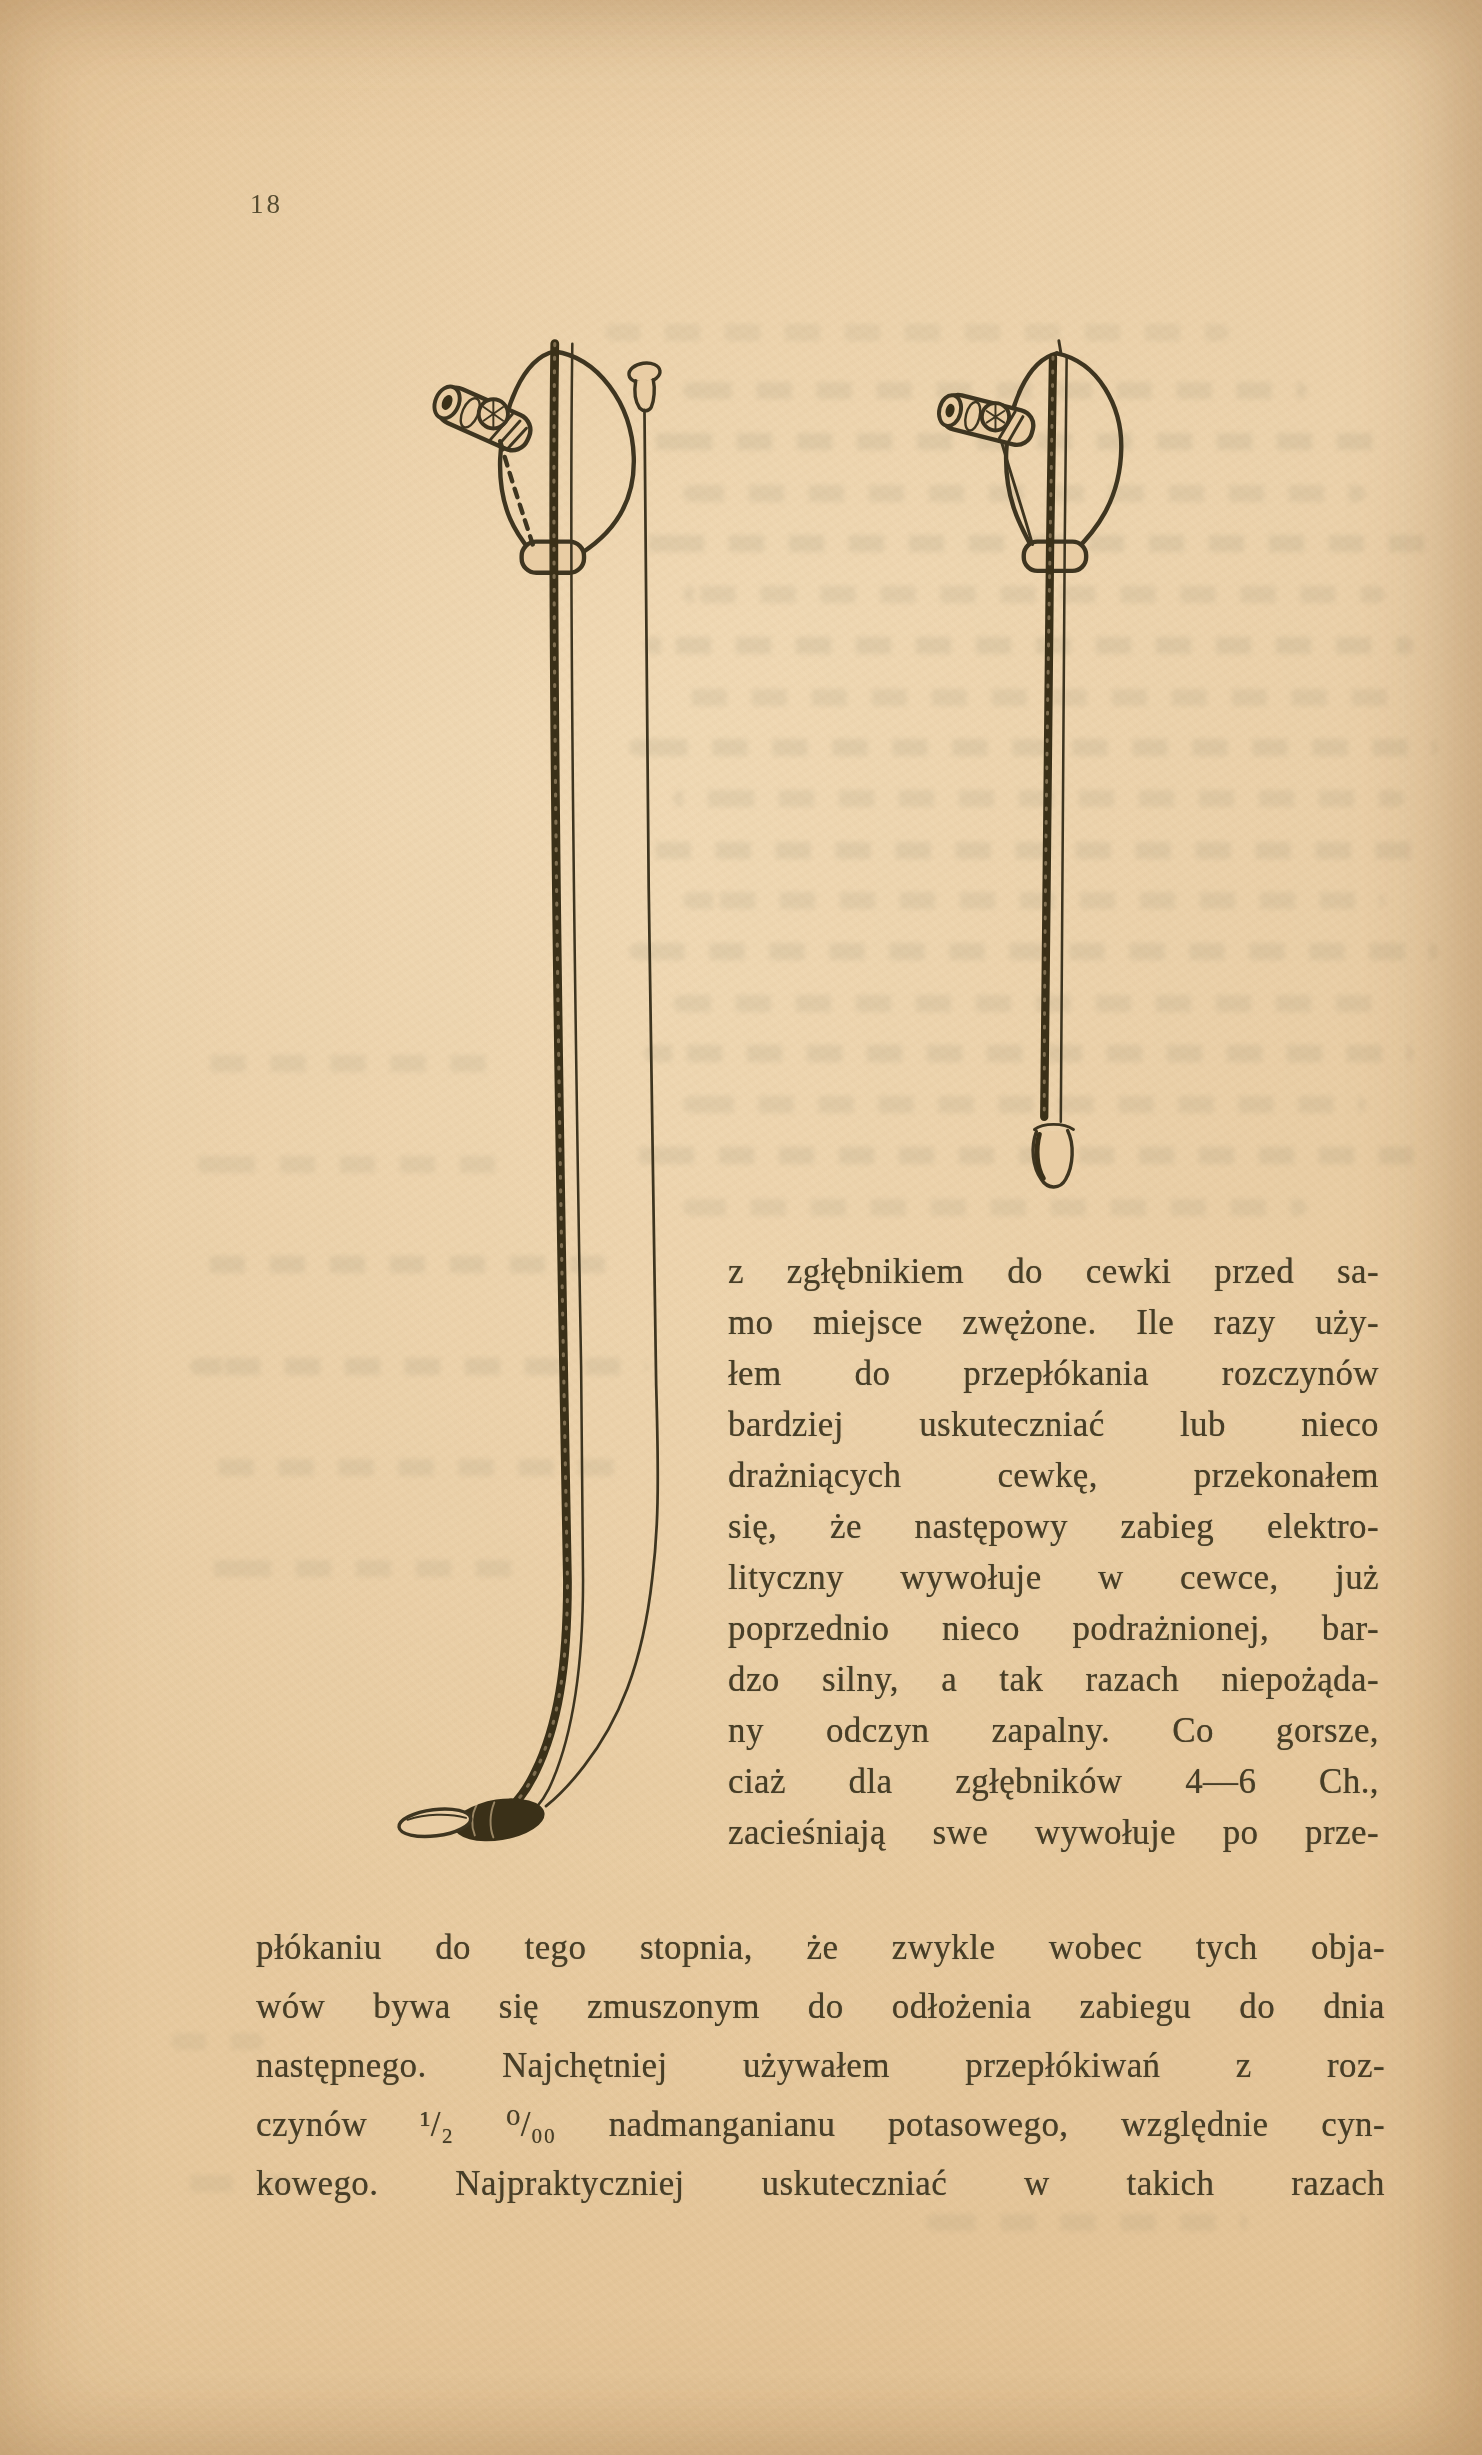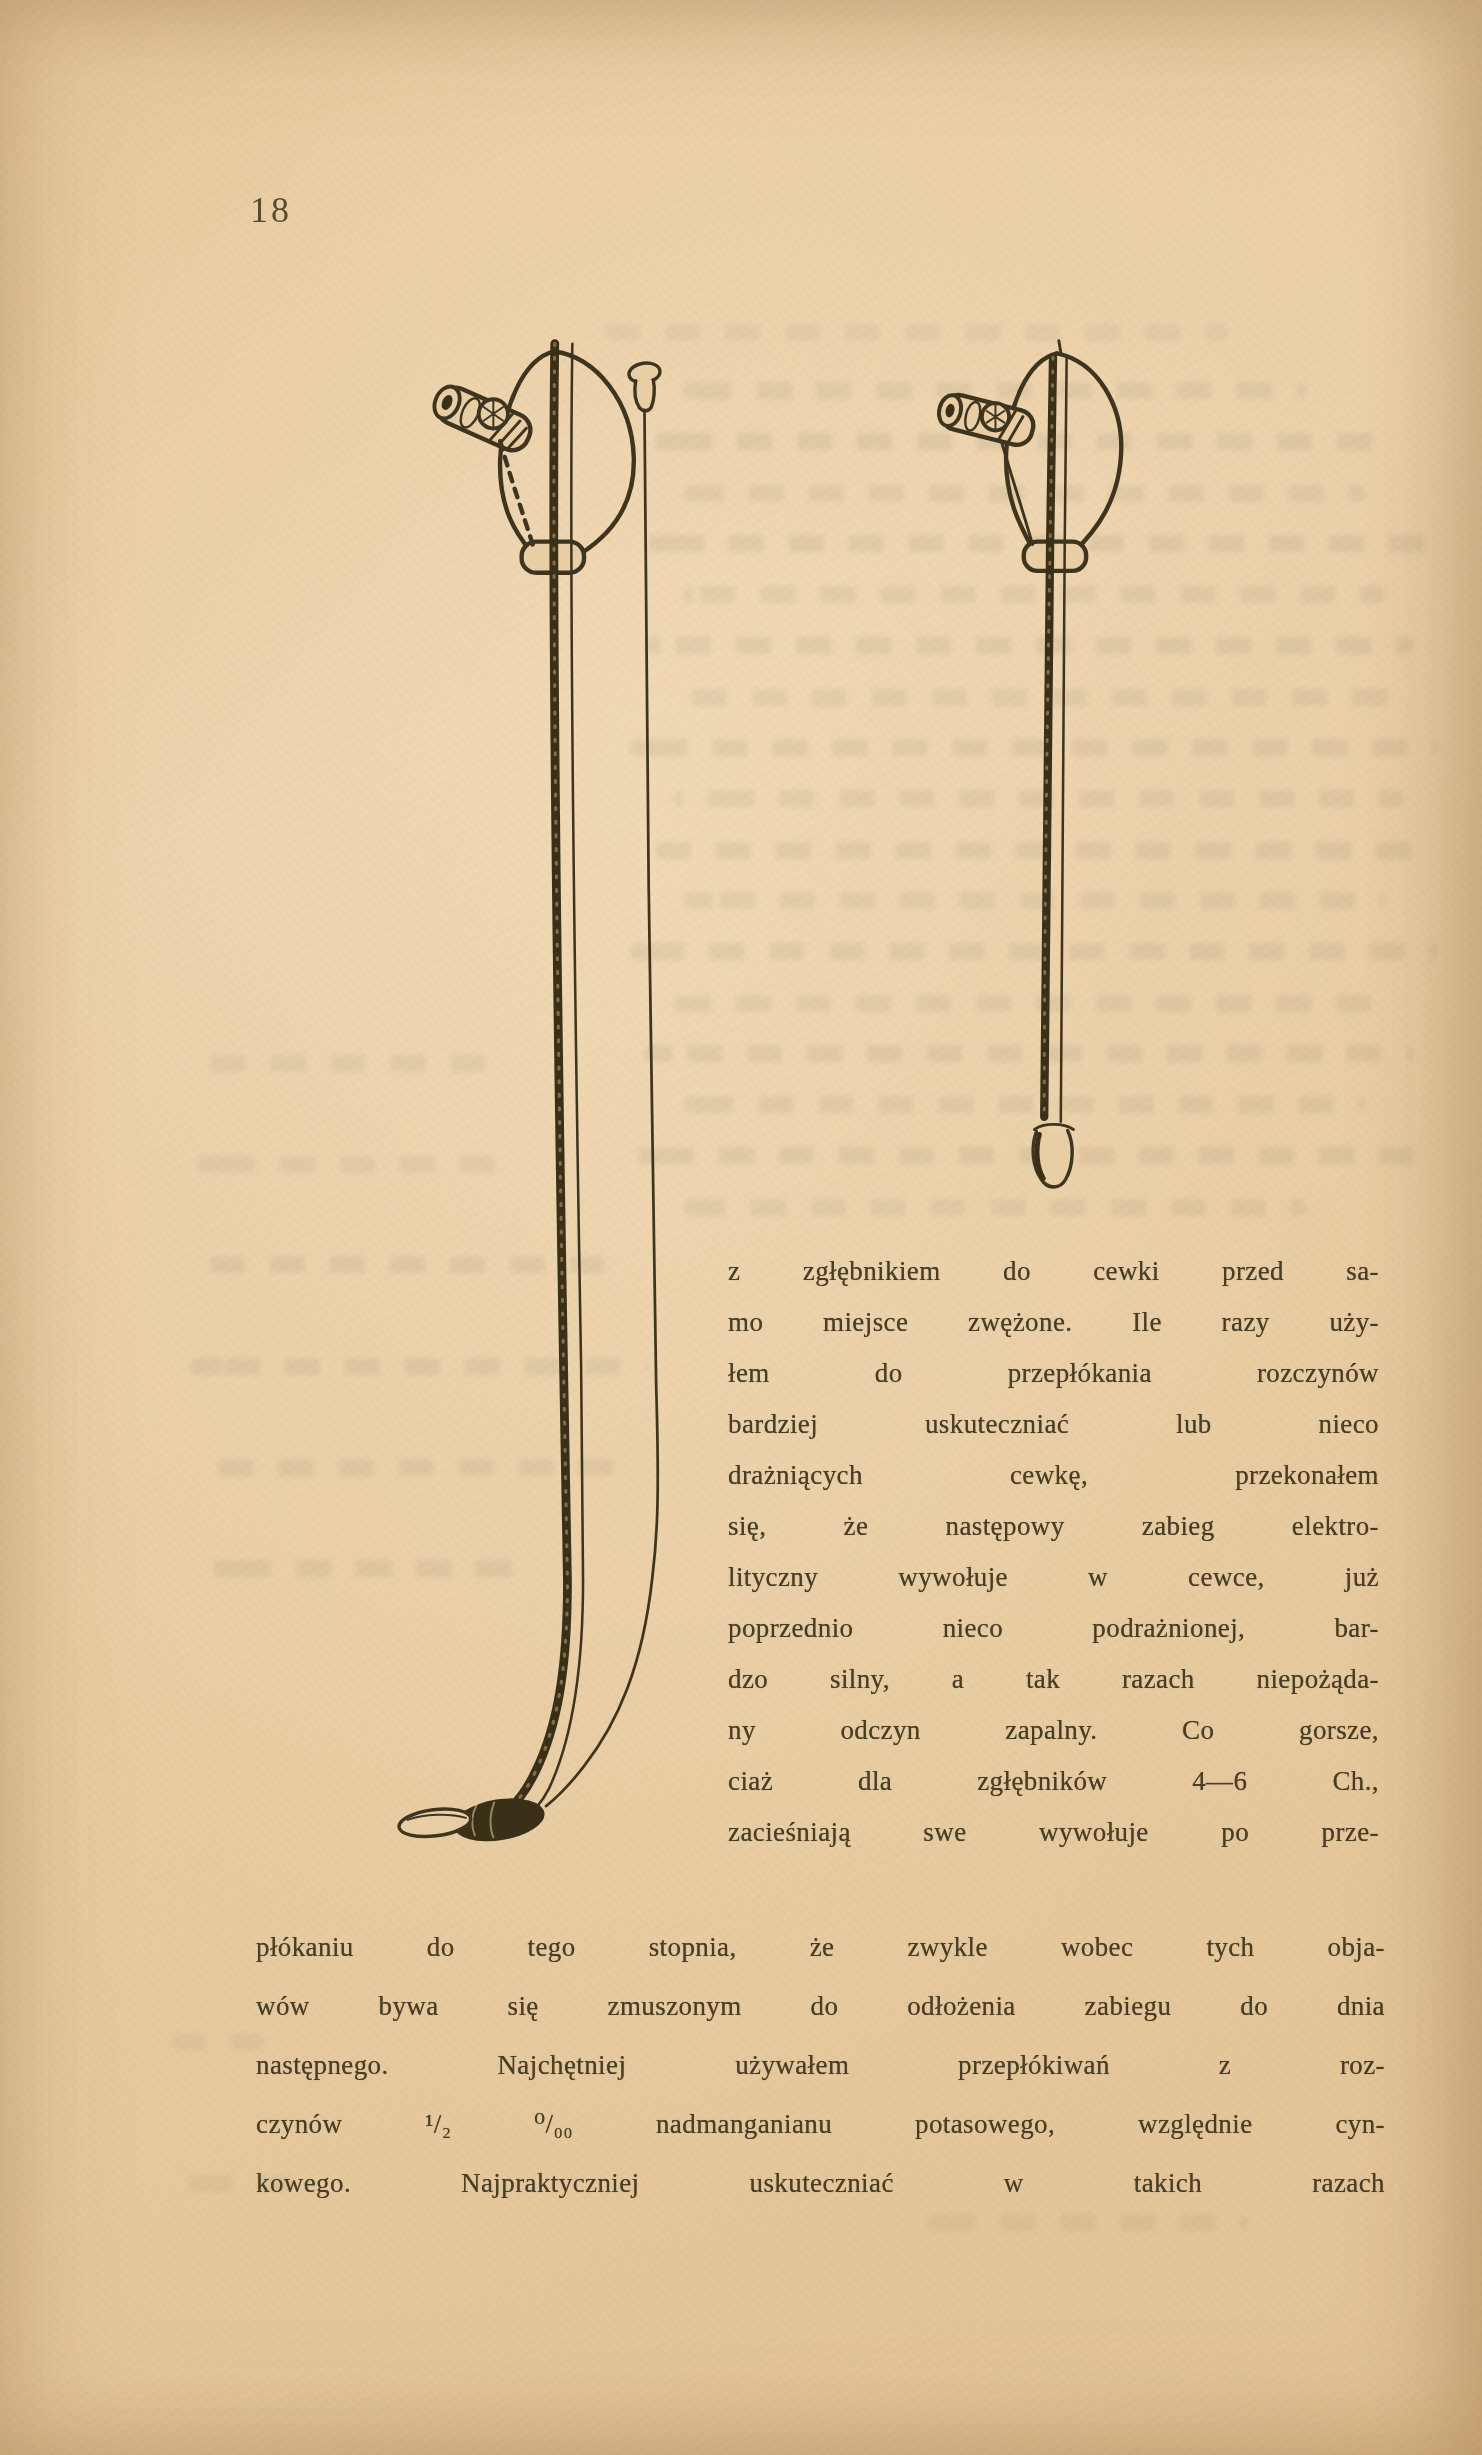--- a/index.html
+++ b/index.html
@@ -20,33 +20,33 @@
     box-shadow: inset 0 0 137px rgba(140,95,45,.22), inset -39px 0 78px rgba(120,80,40,.18), inset 19.5px 0 68px rgba(140,100,50,.10);
   }
   .mottle {
     position:absolute; inset:0; pointer-events:none; opacity:.5;
     background:
       repeating-linear-gradient(47deg, rgba(255,255,255,.025) 0 2.9px, rgba(120,90,40,.025) 2.9px 6.8px),
       repeating-linear-gradient(-31deg, rgba(255,255,255,.02) 0 4.9px, rgba(110,85,45,.02) 4.9px 8.8px);
   }
   .pagenum {
     position:absolute; left:250px; top:189px;
-    font-size:36px; letter-spacing:2.9px; color:#564c31;
+    font-size:27px; letter-spacing:2.9px; color:#564c31;
   }
   
   .g {
     position:absolute; height:16.6px; border-radius:8.8px;
     filter:blur(2.4px);
     background:repeating-linear-gradient(90deg, rgba(125,122,98,.75) 0 35px, rgba(125,122,98,0) 35px 60px);
   }
   svg.fig { position:absolute; left:0; top:0; pointer-events:none; }
   .coltext { position:absolute; left:728px; top:1246px; width:651px; }
   .fulltext { position:absolute; left:256px; top:1915px; width:1129px; }
   .tline {
-    height:51px; font-size:27px; line-height:51px;
+    height:51px; font-size:35px; line-height:51px;
     text-align:justify; text-align-last:justify;
     word-spacing:2px; letter-spacing:0.4px; white-space:nowrap;
     text-shadow:0 0 0.7px rgba(71,62,39,.75);
   }
   .fulltext .tline { height:53px; line-height:53px;margin-top:6px; }
 </style>
 </head>
 <body>
 
 <div class="page">

